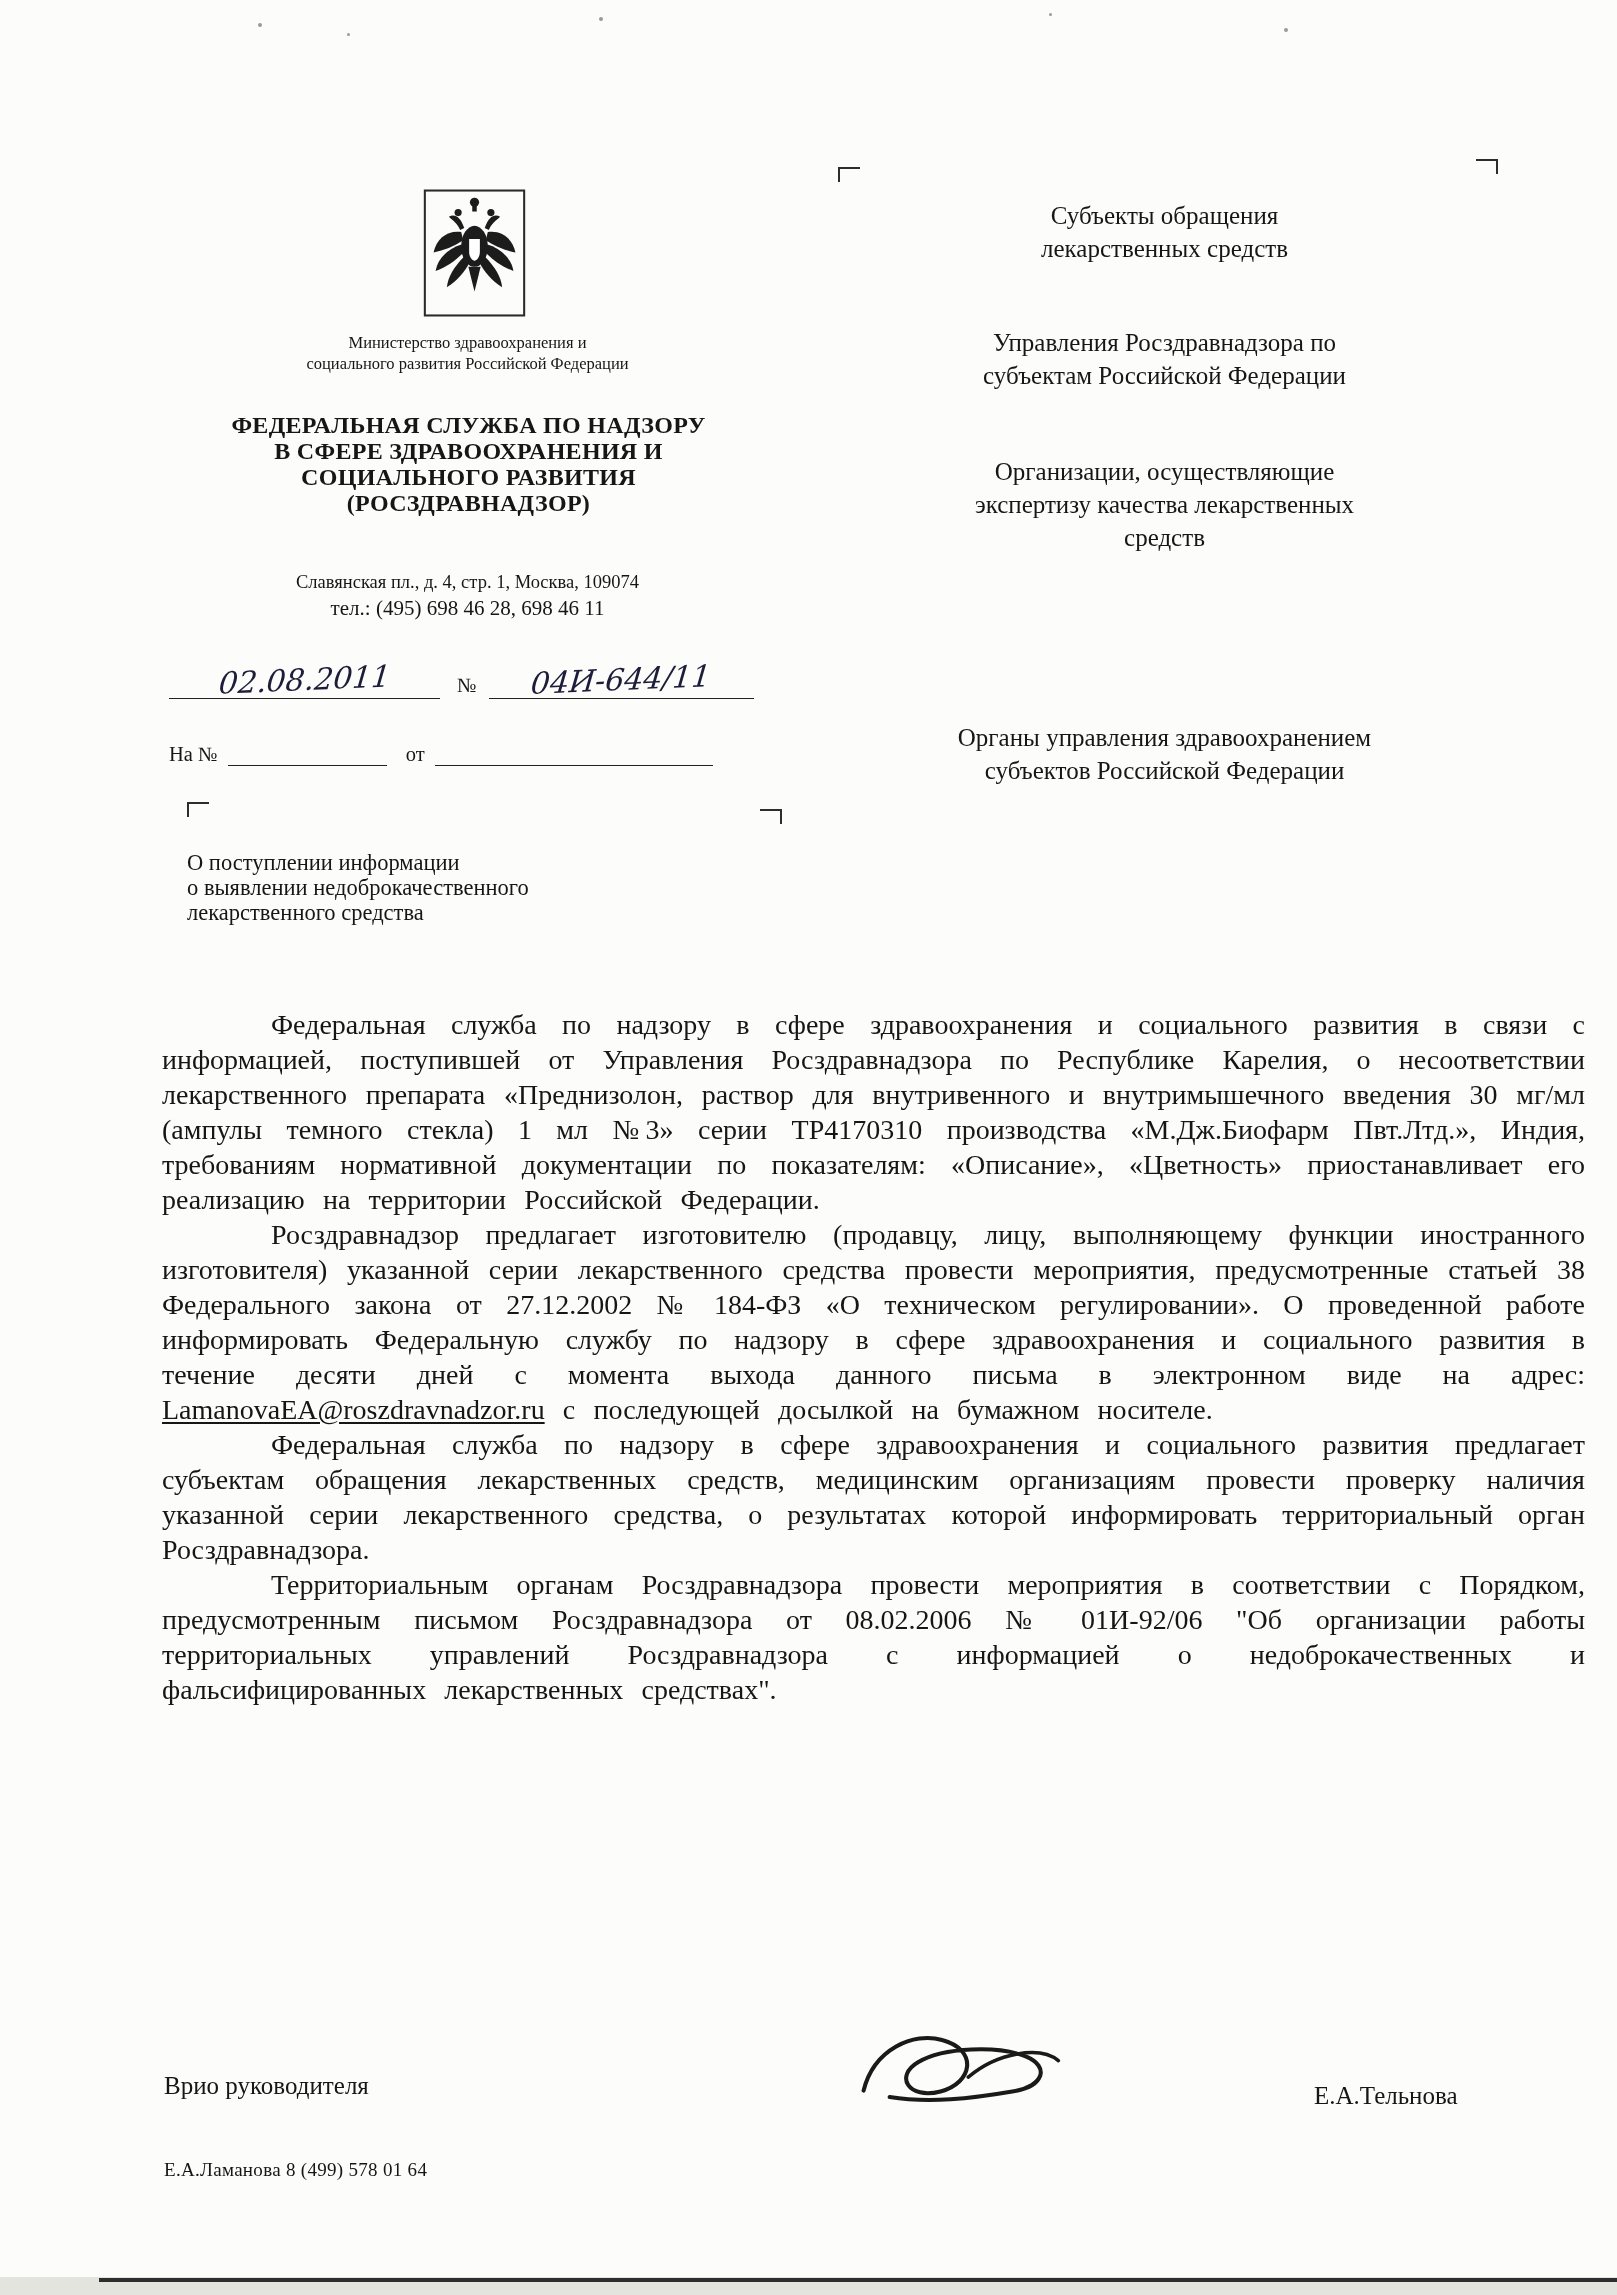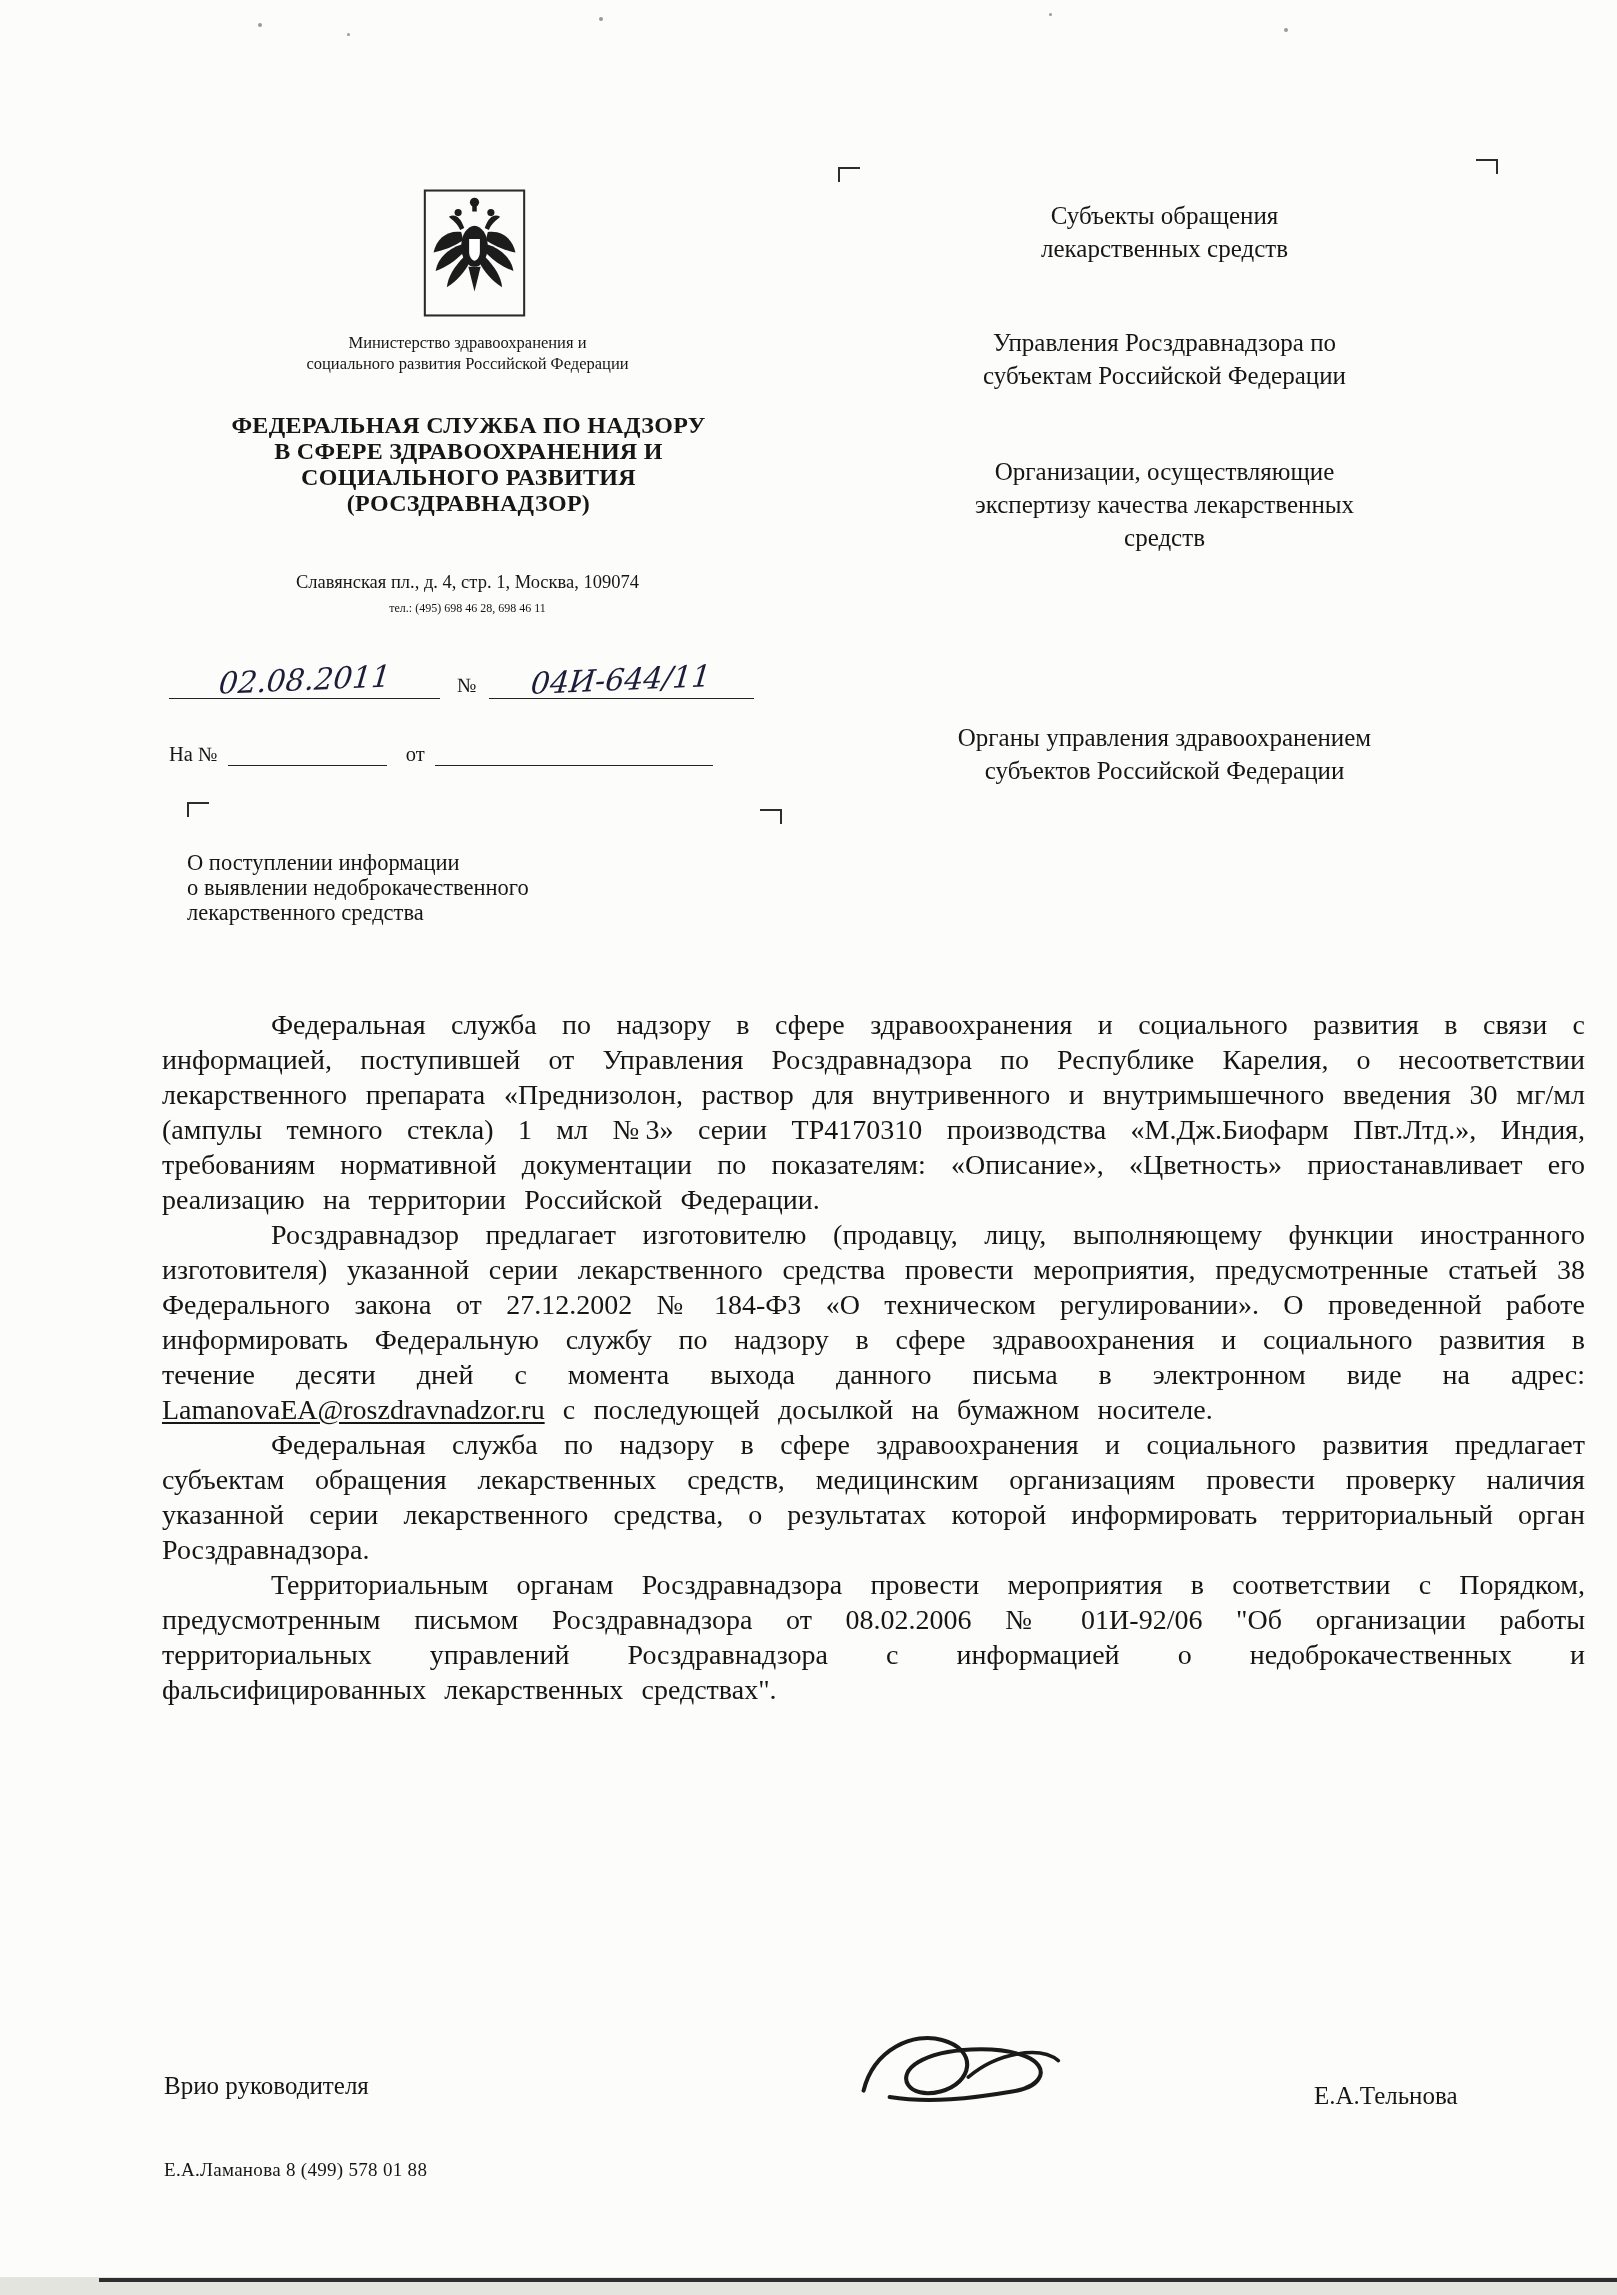--- a/index.html
+++ b/index.html
@@ -29,21 +29,21 @@
   .emblem-box { left:423px; top:189px; width:103px; height:128px; }
   .ministry {
     left:218px; top:332px; width:499px;
     font-weight:normal; font-size:16.5px; line-height:21px;
   }
   .service {
     left:199px; top:412px; width:539px;
     font-weight:bold; font-size:24px; line-height:26px; letter-spacing:0.3px;
   }
   .addr { left:218px; top:570px; width:499px; font-size:18.5px; line-height:24px; }
-  .phone { left:218px; top:596px; width:499px; font-size:12px; line-height:24px; }
+  .phone { left:218px; top:596px; width:499px; font-size:21px; line-height:24px; }
 
   .hand {
     font-style: italic;
     font-family: "DejaVu Serif", serif;
     font-size: 30px;
     transform: rotate(-2.5deg) skewX(-8deg);
     display:inline-block;
     color:#1d1d3a;
   }
   .date-line { left:169px; top:662px; width:615px; font-size:20.5px; display:flex; align-items:flex-end; }
@@ -168,19 +168,19 @@
   </div>
 
   <div class="abs post">Врио руководителя</div>
   <div class="abs sig-box">
     <svg viewBox="0 0 220 90" width="225" height="93">
       <path d="M15,62 C28,22 68,8 95,18 C130,30 122,62 90,68 C58,74 46,50 70,38 C96,25 150,27 176,40 C198,51 192,70 160,73 C120,77 78,79 40,70" fill="none" stroke="#1a1a1a" stroke-width="4" stroke-linecap="round"></path>
       <path d="M118,56 C148,34 190,30 207,46" fill="none" stroke="#1a1a1a" stroke-width="3.5" stroke-linecap="round"></path>
     </svg>
   </div>
   <div class="abs signer">Е.А.Тельнова</div>
-  <div class="abs exec">Е.А.Ламанова  8 (499) 578 01 88</div>
+  <div class="abs exec">Е.А.Ламанова  8 (499) 578 01 64</div>
 
   <div class="abs bottom-band"></div>
   <div class="abs bottom-line"></div>
 
 </div>
 
 
 </body></html>

